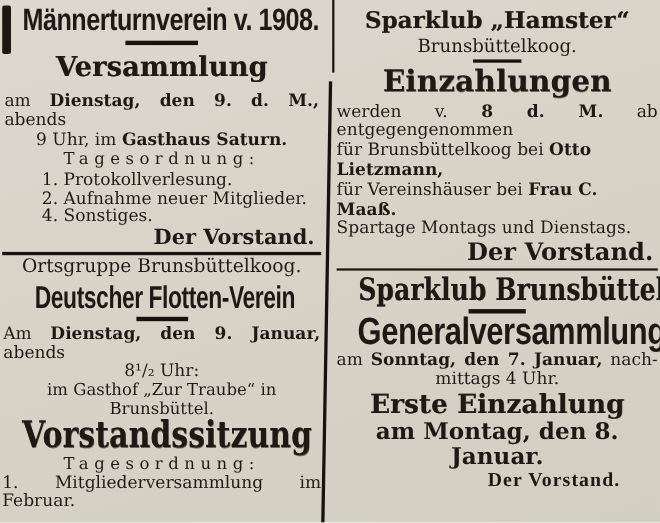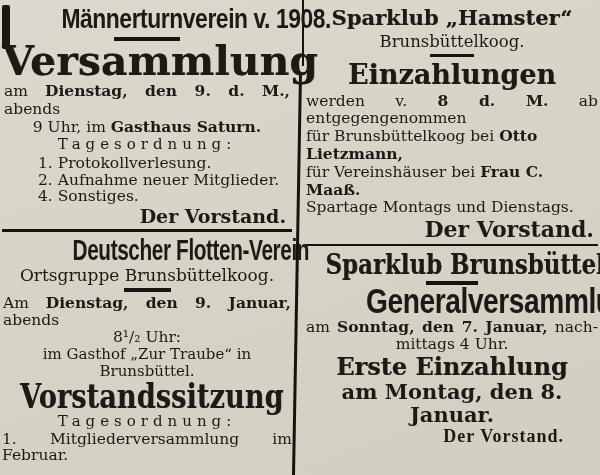--- a/index.html
+++ b/index.html
@@ -12,40 +12,40 @@
   .col{position:absolute;top:0;height:475px;}
   .col-left{left:2px;width:290px;}
   .col-right{left:306px;width:292px;}
   .center{text-align:center;}
   .right{text-align:right;}
   .b{font-weight:700;}
   .nowrap{white-space:nowrap;}
   .cond{display:inline-block;transform:scale(0.88,1.08);transform-origin:center;}
   .cond2{display:inline-block;transform:scale(0.8,1.1);transform-origin:center;}
 
-  .sans{font-family:"Liberation Sans",sans-serif;font-weight:700;letter-spacing:-0.5px;padding-left:41px;}
+  .sans{font-family:"Liberation Sans",sans-serif;font-weight:700;letter-spacing:-0.5px;}
   .frak-big{font-weight:700;text-shadow:0.4px 0.4px 0 rgba(25,20,12,.55);}
 
   .spread{text-align:justify;text-align-last:justify;}
   .agenda-label{letter-spacing:5px;font-size:15px;line-height:17px;}
 
   .hr-full{background:#17140f;height:3px;border:0;}
   .hr-thin{background:#17140f;height:2px;border:0;}
   .shortrule{background:#17140f;height:4px;margin-left:auto;margin-right:auto;}
 
   
   .vdiv-a{position:absolute;left:302px;top:0;width:2px;height:66px;background:#16130e;}
   .vdiv-b{position:absolute;left:299px;top:74px;width:3px;height:401px;background:#16130e;
           transform:rotate(1deg);transform-origin:top center;}
   .smudge{position:absolute;left:2px;top:5px;width:8px;height:44px;background:#1b1711;border-radius:2px;}
 
   
   .a1-title{font-size:26px;line-height:30px;margin-top:3px;}
   .a1-rule{width:66px;margin-top:4px;margin-bottom:2px;}
-  .a1-head{font-size:41px;line-height:36px;margin-top:2px;}
+  .a1-head{font-size:25px;line-height:36px;margin-top:2px;}
   .a1-date{font-size:15.5px;line-height:18px;margin-top:3px;padding:0 2px;}
   .a1-line2{font-size:15.5px;line-height:17px;text-align:center;}
   .a1-items{font-size:15.5px;line-height:16.5px;padding-left:36px;margin-top:2px;}
   .a1-sig{font-size:19px;line-height:20px;padding-right:6px;margin-top:1px;}
   .a1-hr{margin-top:3px;}
 
   
   .a2-title{font-size:26px;line-height:30px;margin-top:3px;}
   .a2-sub{font-size:17px;line-height:19px;margin-top:1px;}
   .a2-rule{width:47px;margin-top:3px;margin-bottom:2px;}
@@ -100,24 +100,24 @@
       <div>1. Protokollverlesung.</div>
       <div>2. Aufnahme neuer Mitglieder.</div>
       <div>4. Sonstiges.</div>
     </div>
     <div class="right a1-sig b">Der Vorstand.</div>
   </section>
 
   <div class="hr-full a1-hr"></div>
 
   <section>
+    <div class="center a2-sub">Ortsgruppe Brunsbüttelkoog.</div>
     <div class="center a2-title sans nowrap">
       <span class="cond2">Deutscher Flotten-Verein</span>
     </div>
-    <div class="center a2-sub">Ortsgruppe Brunsbüttelkoog.</div>
     <div class="shortrule a2-rule"></div>
     <div class="a2-date spread">
       <span>Am </span><span class="b">Dienstag, den 9. Januar,</span><span> abends</span>
     </div>
     <div class="center a2-time">8¹/₂ Uhr:</div>
     <div class="center a2-venue">im Gasthof „Zur Traube“ in Brunsbüttel.</div>
     <div class="center a2-head frak-big nowrap">
       <span class="cond">Vorstandssitzung</span>
     </div>
     <div class="center agenda-label">Tagesordnung:</div>

